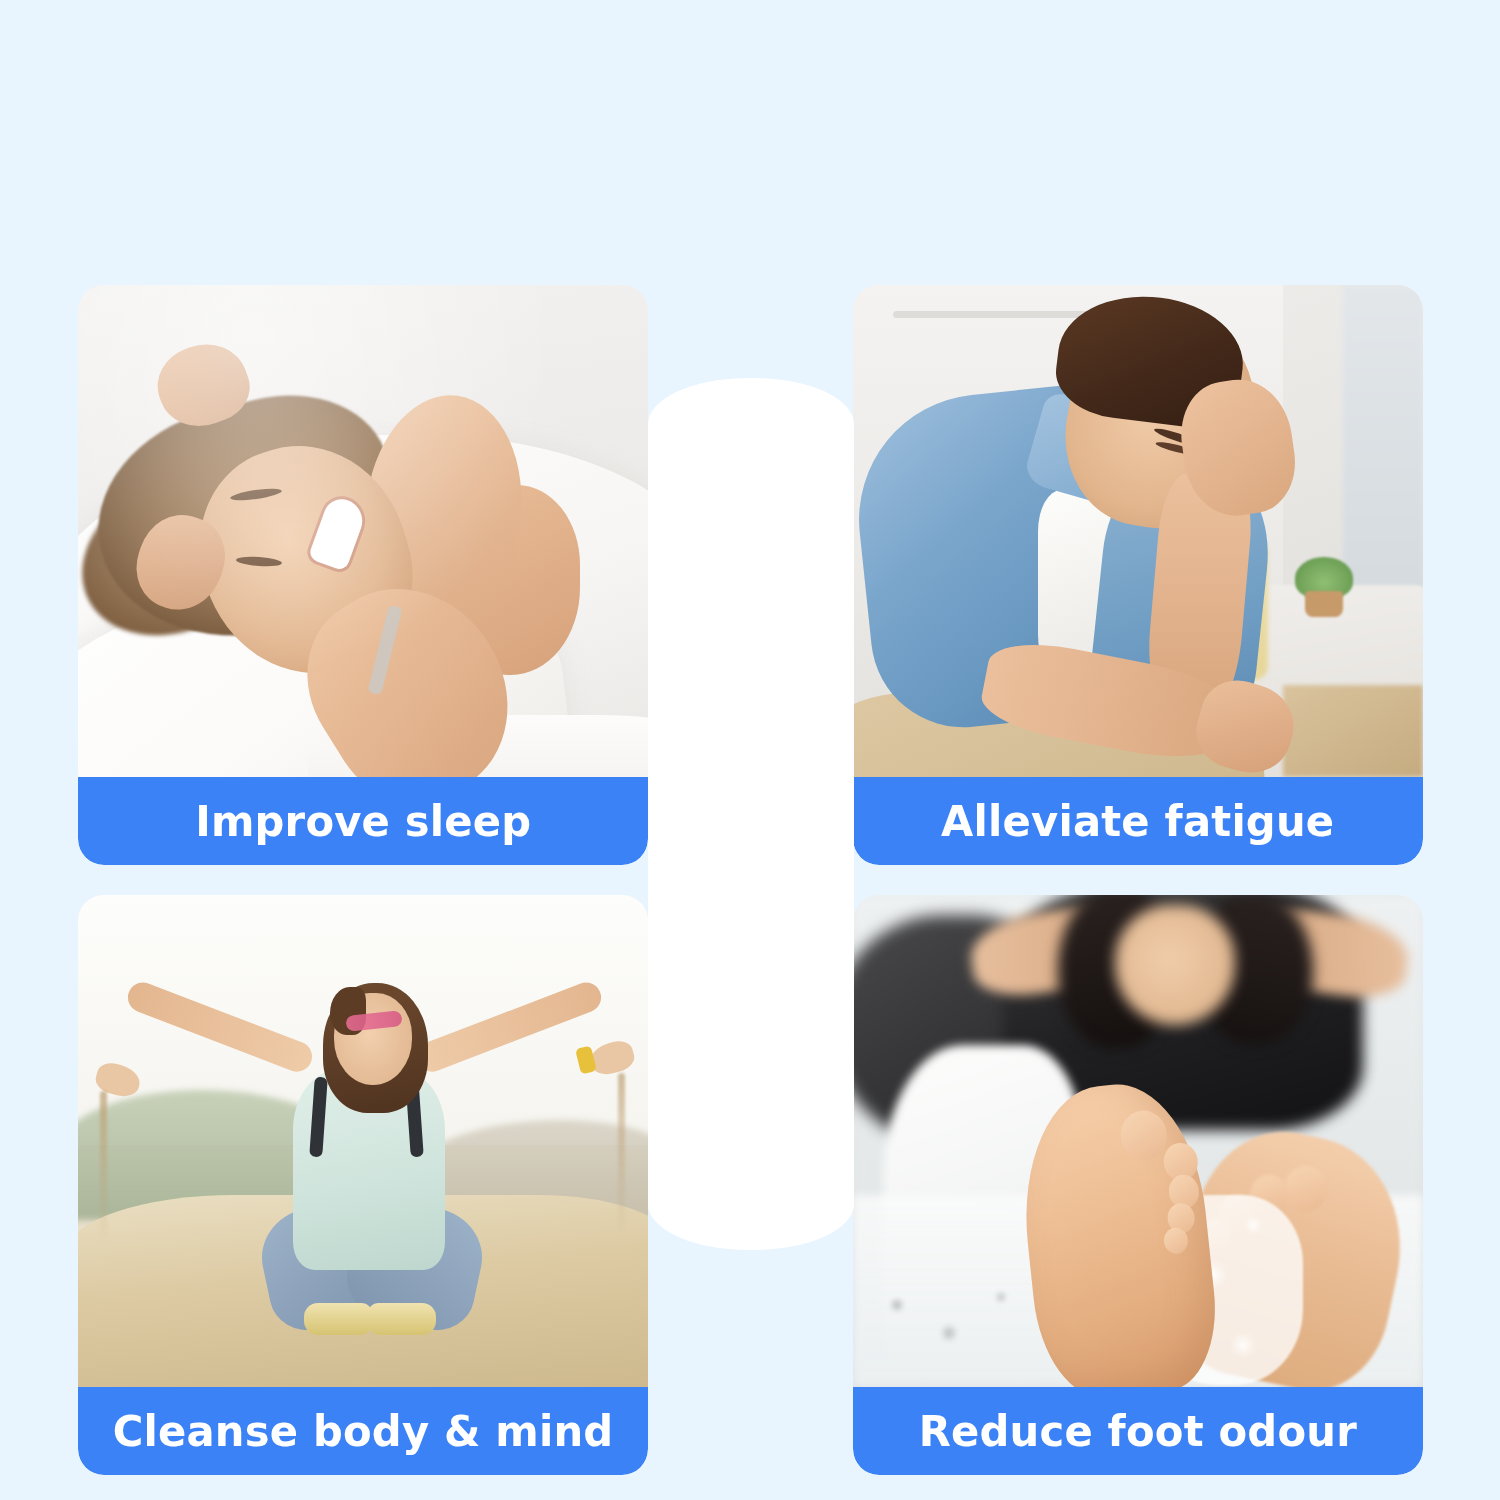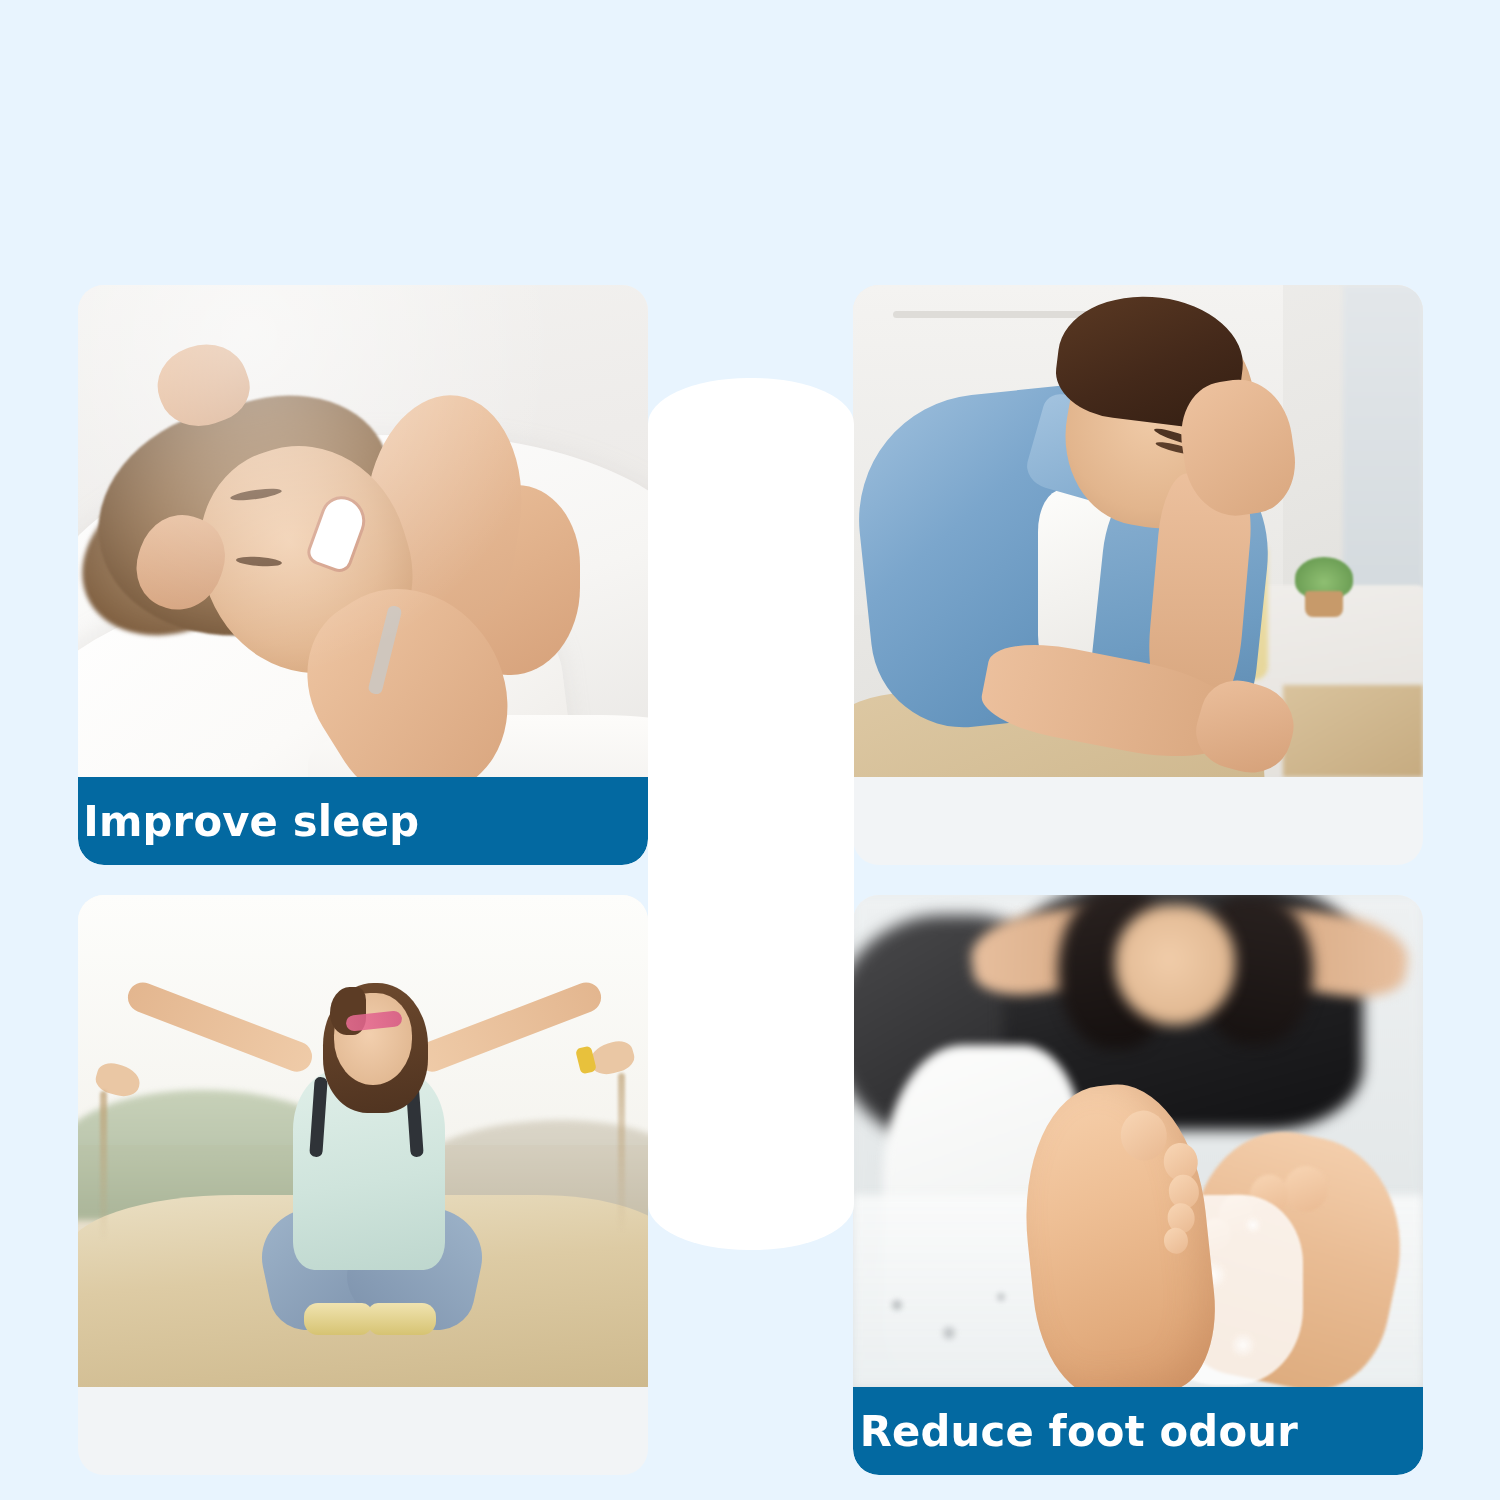--- a/index.html
+++ b/index.html
@@ -72,24 +72,24 @@
     left:0; top:0;
     width:570px; height:492px;
     overflow:hidden;
   }
 
   
   .caption-bar {
     position:absolute;
     left:0; bottom:0;
     width:570px; height:88px;
-    background:#0369a1;
+    background:#3b82f6;
     display:flex;
     align-items:center;
-    justify-content:flex-start;
+    justify-content:center;
     border-bottom-left-radius:26px;
     border-bottom-right-radius:26px;
   }
   .caption-text {
     font-family:"DejaVu Sans", sans-serif;
     font-weight:700;
     font-size:43px;
     letter-spacing:0.2px;
     color:#ffffff;
     white-space:nowrap;
@@ -579,20 +579,23 @@
       <div class="collar"></div>
       <div class="denim-sleeve"></div>
       <div class="head"></div>
       <div class="hair"></div>
       <div class="brow"></div>
       <div class="eye"></div>
       <div class="forearm"></div>
       <div class="hand-head"></div>
       <div class="forearm2"></div>
       <div class="hand-low"></div>
+    </div>
+    <div class="caption-bar">
+      <span class="caption-text">Alleviate fatigue</span>
     </div>
   </div>
 
   <div class="card" id="card-cleanse">
     <div class="photo" id="photo-cleanse">
       <div class="sky"></div>
       <div class="hills"></div>
       <div class="hills2"></div>
       <div class="sand"></div>
       <div class="sand-tex"></div>
@@ -607,20 +610,23 @@
       <div class="arm-r"></div>
       <div class="hand-l"></div>
       <div class="hand-r"></div>
       <div class="bangle"></div>
       <div class="hair"></div>
       <div class="head"></div>
       <div class="hair-front"></div>
       <div class="glasses"></div>
       <div class="sand-fall-l"></div>
       <div class="sand-fall-r"></div>
+    </div>
+    <div class="caption-bar">
+      <span class="caption-text">Cleanse body &amp; mind</span>
     </div>
   </div>
 
   <div class="card" id="card-odour">
     <div class="photo" id="photo-odour">
       <div class="bg-wash"></div>
       <div class="knee"></div>
       <div class="torso"></div>
       <div class="arm-l"></div>
       <div class="arm-r"></div>

